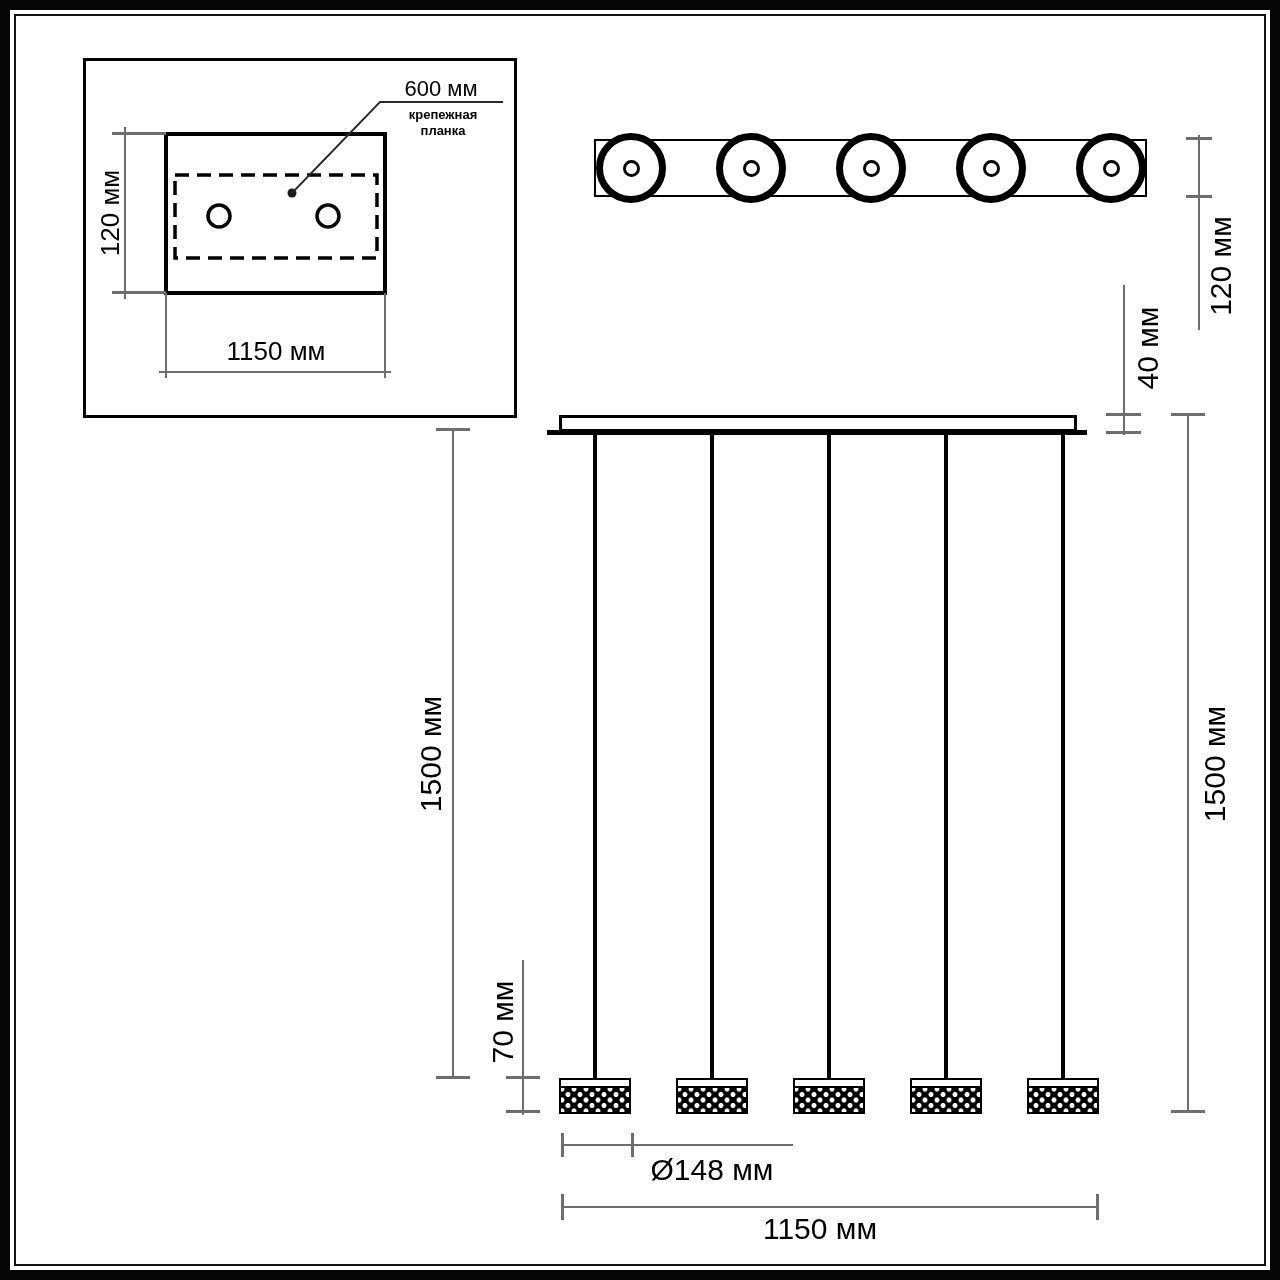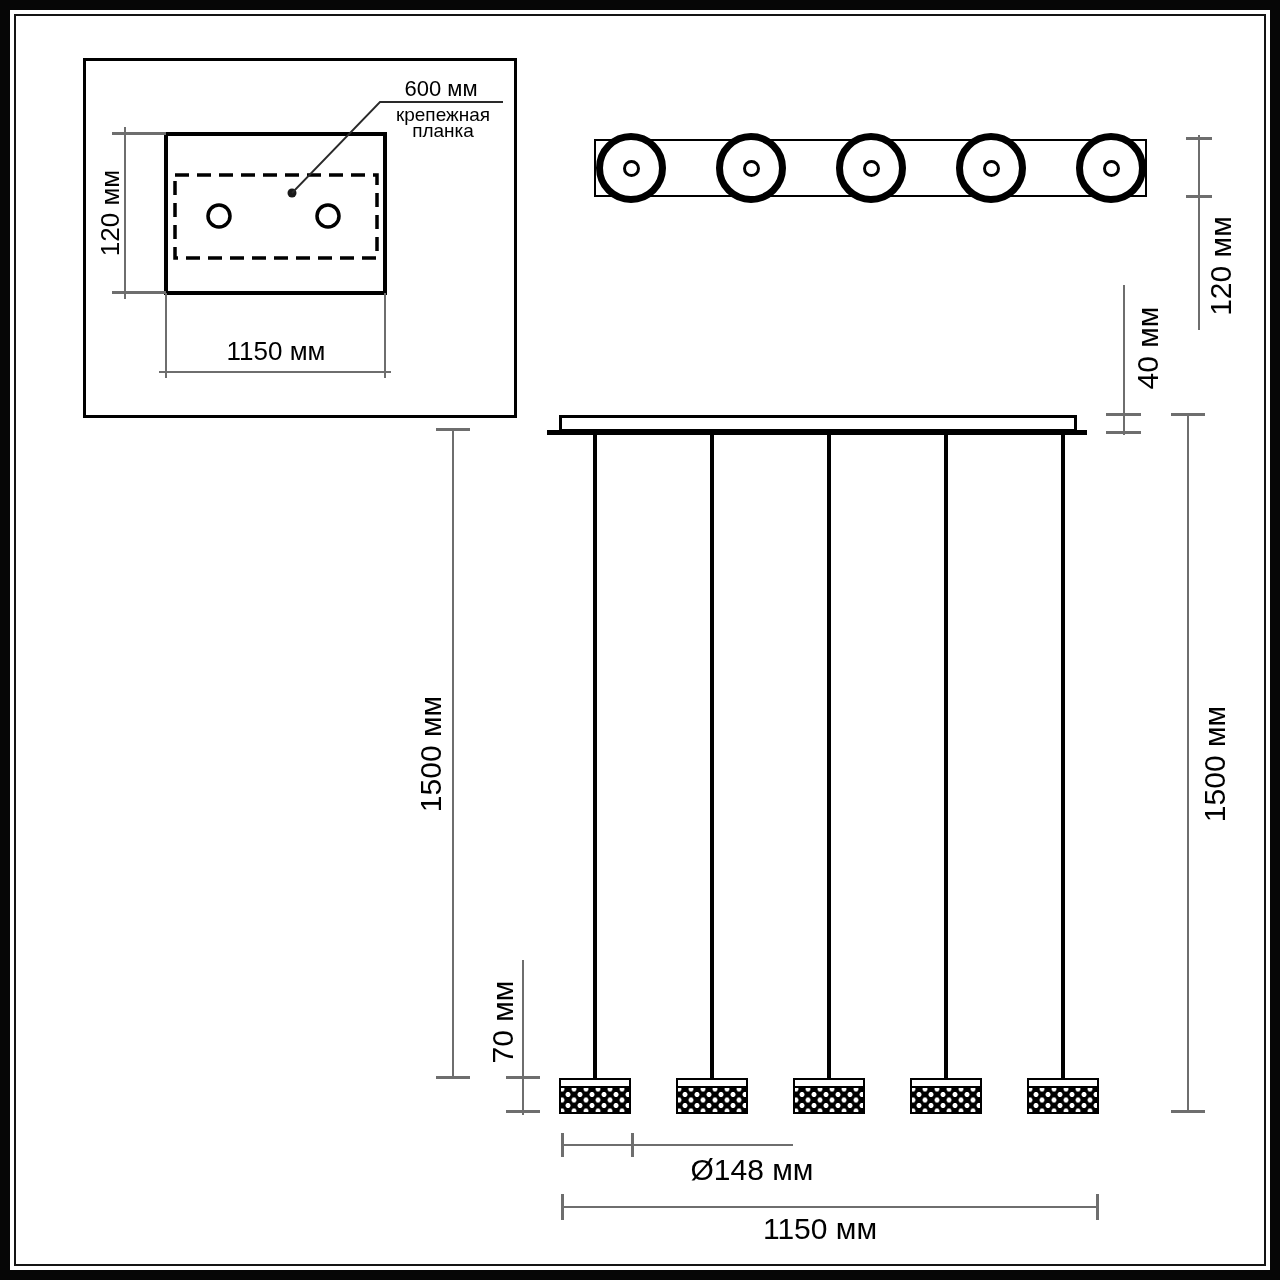--- a/index.html
+++ b/index.html
@@ -15,21 +15,21 @@
   .inset{position:absolute;left:83px;top:58px;width:428px;height:354px;border:3px solid #000;background:#fff;}
   
   .dimv{position:absolute;width:2px;background:#6e6e6e;}
   .dimh{position:absolute;height:2px;background:#6e6e6e;}
   .tickh{position:absolute;height:3px;background:#6e6e6e;}
   .tickv{position:absolute;width:3px;background:#6e6e6e;}
   .dim-label{position:absolute;font-size:30px;white-space:nowrap;transform:translate(-50%,-50%);color:#000;}
   .dim-label.rot{transform:translate(-50%,-50%) rotate(-90deg);}
   .dim-label.small{font-size:26px;}
   .leader-value{position:absolute;font-size:22px;white-space:nowrap;transform:translate(-50%,-50%);}
-  .leader-caption{position:absolute;font-size:19px;line-height:16px;text-align:center;transform:translate(-50%,-50%);}
+  .leader-caption{position:absolute;font-size:13px;line-height:16px;text-align:center;transform:translate(-50%,-50%);font-weight:bold;}
   
   .tv-rect{position:absolute;left:594px;top:139px;width:553px;height:58px;border:2.5px solid #000;box-sizing:border-box;background:#fff;}
   .tv-lamp{position:absolute;top:133px;width:70px;height:70px;border:7px solid #000;border-radius:50%;background:#fff;box-sizing:border-box;}
   .tv-hole{position:absolute;left:50%;top:50%;width:17px;height:17px;margin:-8.5px 0 0 -8.5px;border:3px solid #000;border-radius:50%;box-sizing:border-box;background:#fff;}
   
   .canopy{position:absolute;left:559px;top:415px;width:518px;height:17px;border:3px solid #000;box-sizing:border-box;background:#fff;}
   .flange{position:absolute;left:547px;top:430px;width:540px;height:5px;background:#000;}
   .wire{position:absolute;top:434px;width:3.5px;height:646px;background:#000;}
   .shade{position:absolute;top:1078px;width:72px;height:36px;border:2.5px solid #000;box-sizing:border-box;background:#fff;}
   .shade-band{height:6px;background:#fff;border-bottom:2px solid #000;}
@@ -140,18 +140,18 @@
 <div class="dim-label rot" style="left:1215px;top:764px;">1500 мм</div>
 
 <div class="dimv" style="left:522px;top:960px;height:155px;"></div>
 <div class="tickh" style="left:506px;top:1076px;width:34px;"></div>
 <div class="tickh" style="left:506px;top:1110px;width:34px;"></div>
 <div class="dim-label rot" style="left:503px;top:1022px;">70 мм</div>
 
 <div class="dimh" style="left:562px;top:1144px;width:231px;"></div>
 <div class="tickv" style="left:561px;top:1133px;height:24px;"></div>
 <div class="tickv" style="left:631px;top:1133px;height:24px;"></div>
-<div class="dim-label" style="left:712px;top:1170px;margin-left:40px;">Ø148 мм</div>
+<div class="dim-label" style="left:712px;top:1170px;">Ø148 мм</div>
 
 <div class="dimh" style="left:562px;top:1206px;width:535px;"></div>
 <div class="tickv" style="left:561px;top:1194px;height:26px;"></div>
 <div class="tickv" style="left:1096px;top:1194px;height:26px;"></div>
 <div class="dim-label" style="left:820px;top:1229px;">1150 мм</div>
 
 </body></html>

